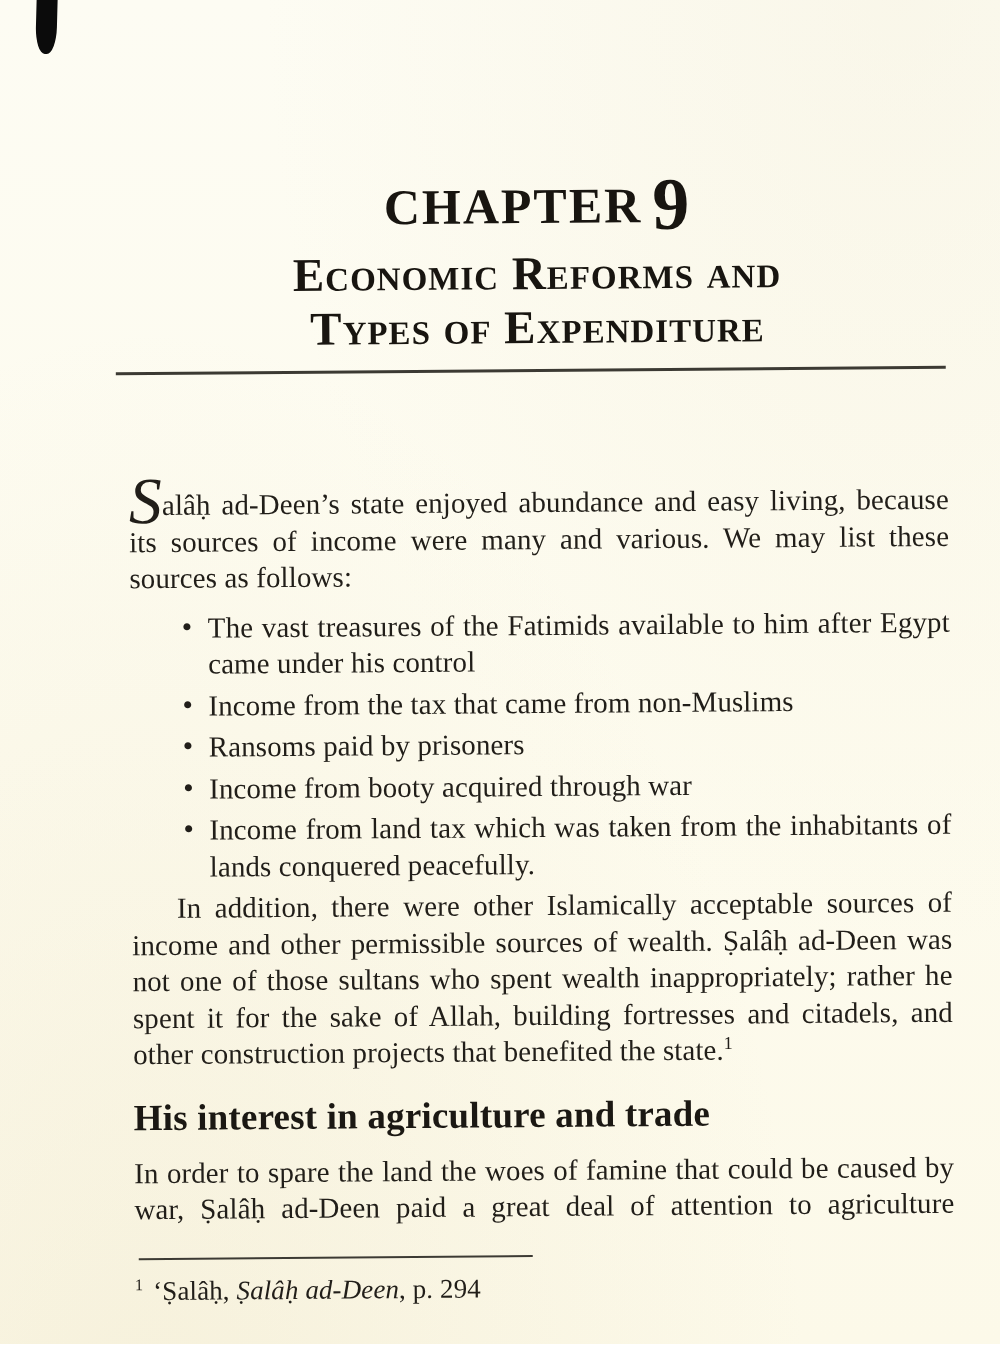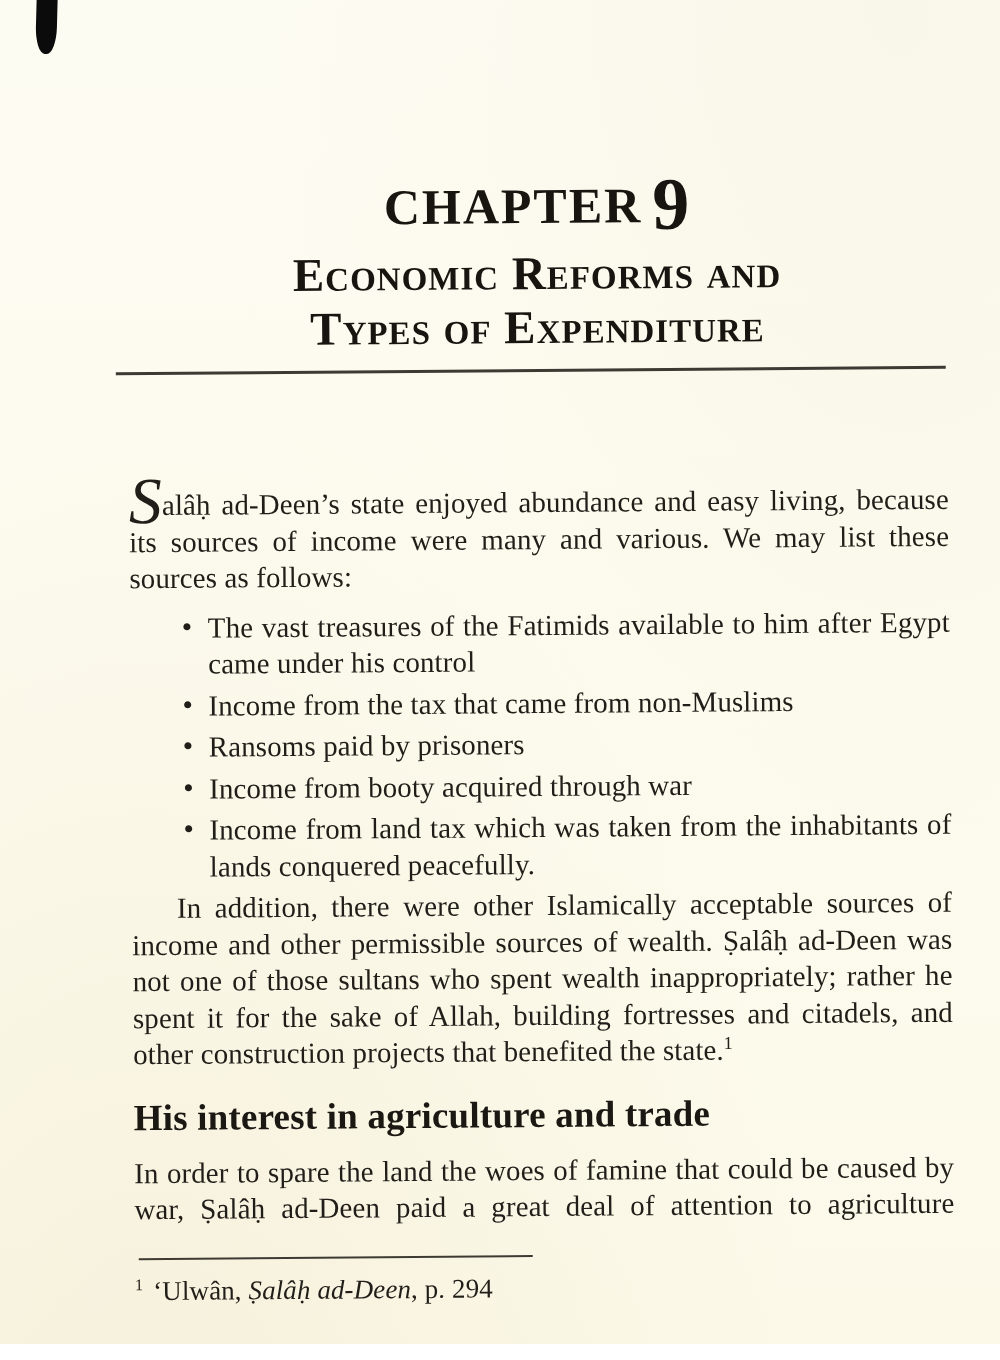--- a/index.html
+++ b/index.html
@@ -116,17 +116,17 @@
 
       <p class="body-text p2"><span>In addition, there were other Islamically acceptable sources of income and other permissible sources of wealth. Ṣalâḥ ad-Deen was not one of those sultans who spent wealth inappropriately; rather he spent it for the sake of Allah, building fortresses and citadels, and other construction projects that benefited the state.</span><sup class="fn-ref">1</sup></p>
 
       <h3 class="section-heading">His interest in agriculture and trade</h3>
 
       <p class="body-text p3">In order to spare the land the woes of famine that could be caused by war, Ṣalâḥ ad-Deen paid a great deal of attention to agriculture</p>
     </main>
 
     <footer>
       <div class="foot-rule"></div>
-      <p class="footnote"><sup>1</sup><span>‘Ulwân, </span><i>Ṣalâḥ ad-Deen</i><span>, p. 294</span></p>
+      <p class="footnote"><sup>1</sup><span>‘Ṣalâḥ, </span><i>Ṣalâḥ ad-Deen</i><span>, p. 294</span></p>
     </footer>
 
   </div>
 </div>
 
 </body></html>

